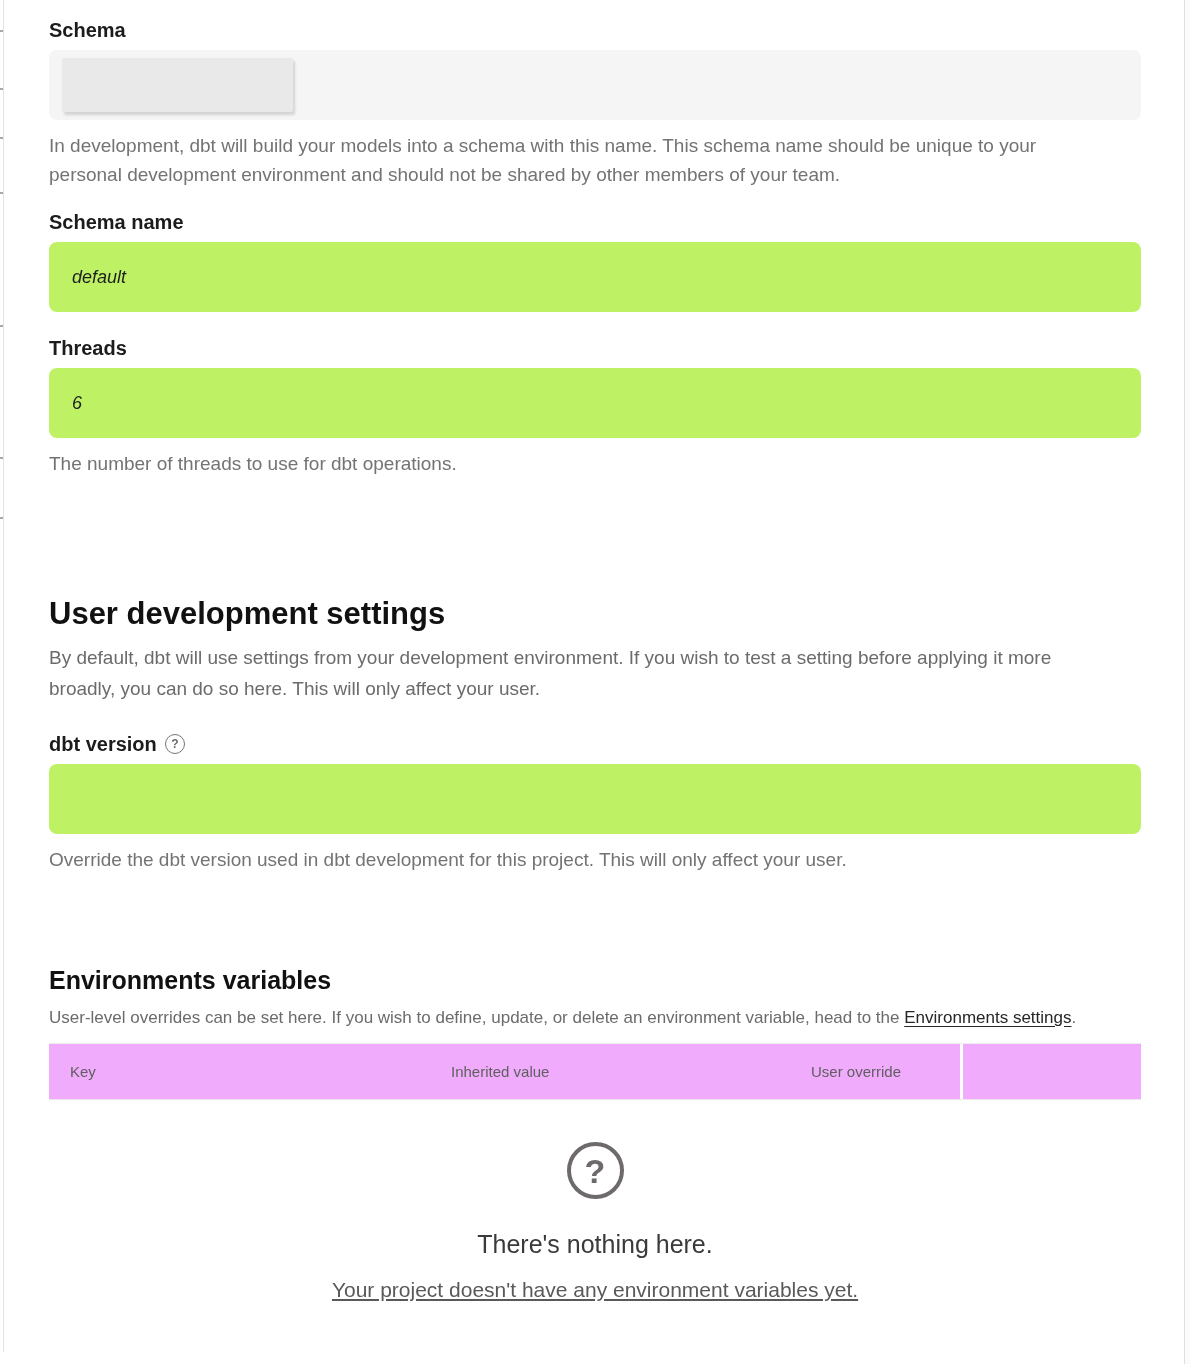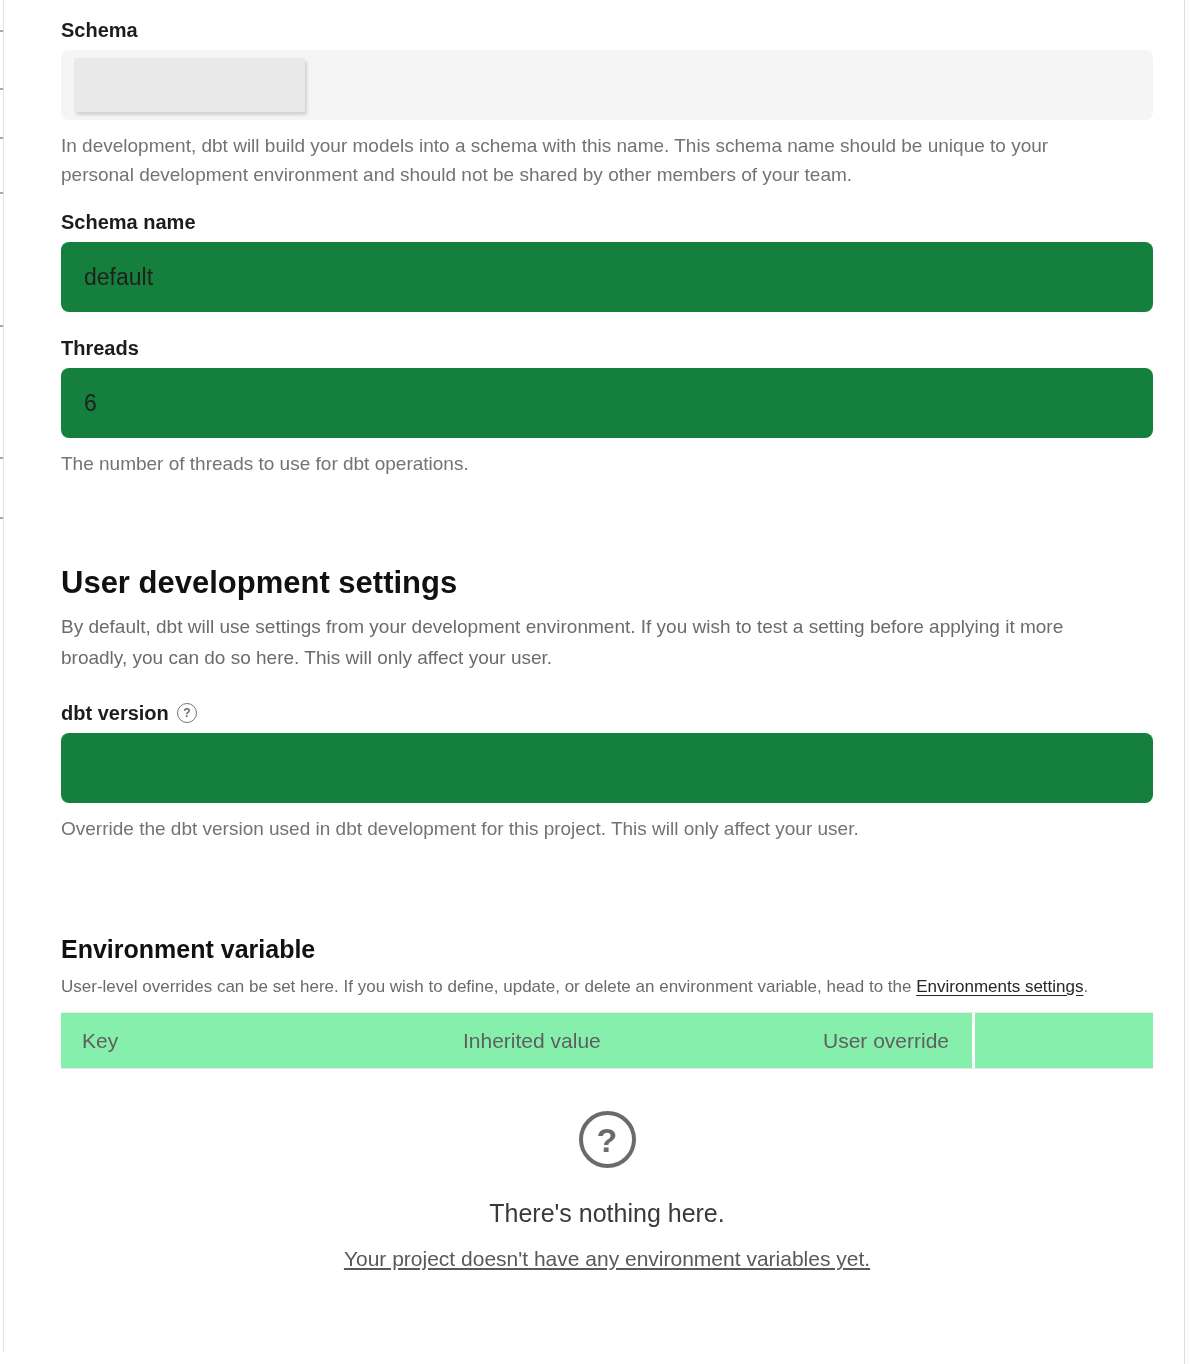--- a/index.html
+++ b/index.html
@@ -12,67 +12,67 @@
     overflow: hidden;
   }
 
   
   .left-rail { position: absolute; left: 3px; top: 0; width: 1px; height: 1352px; background: #e3e3e3; }
   .left-tick { position: absolute; left: 0; width: 3px; height: 2px; background: #a8a8a8; }
 
   
   .scroll-track { position: absolute; right: 0; top: 0; width: 6px; height: 100%; background: #fbfbfb; border-left: 1px solid #dedede; }
 
-  .content { position: absolute; left: 61px; top: 0; width: 1092px; padding-top: 18px; }
+  .content { position: absolute; left: 49px; top: 0; width: 1092px; padding-top: 18px; }
 
   .field-label {
     font-size: 20px; font-weight: 700; color: #1c1c1e;
     line-height: 24px; display: flex; align-items: center; gap: 8px;
   }
   .text-input {
     display: block; width: 1092px; height: 70px; margin-top: 8px;
-    background: #15803d; border: none; border-radius: 8px;
+    background: #bef264; border: none; border-radius: 8px;
     padding: 0 23px; font-family: "Liberation Sans", sans-serif;
-    font-size: 23px; color: #1f1f1f; outline: none;
+    font-size: 18px; color: #1f1f1f; outline: none; font-style: italic;
   }
   .input-shell {
     width: 1092px; height: 70px; margin-top: 8px;
     background: #f5f5f5; border-radius: 8px; position: relative;
   }
   .skeleton-box {
     position: absolute; left: 13px; top: 8px; width: 231px; height: 54px;
     background: #e9e9e9; border-radius: 2px;
     box-shadow: 2px 3px 3px rgba(0,0,0,0.14);
   }
   .help-text {
     margin-top: 11px; font-size: 19px; line-height: 29px; color: #737373;
     max-width: 1060px;
   }
 
-  .h1 { margin-top: 85px; font-size: 31px; font-weight: 700; color: #111; line-height: 40px; }
+  .h1 { margin-top: 116px; font-size: 31px; font-weight: 700; color: #111; line-height: 40px; }
   .section-desc { margin-top: 8px; font-size: 19px; line-height: 31px; color: #6b6b6b; max-width: 1070px; }
 
   .dbt-version-row { margin-top: 28px; }
   .q-circle-sm {
     display: inline-flex; align-items: center; justify-content: center;
     width: 20px; height: 20px; border: 1.6px solid #767676; border-radius: 50%;
     font-size: 12px; font-weight: 700; color: #6b6b6b; line-height: 1;
   }
 
   .h2 { margin-top: 89px; font-size: 25px; font-weight: 700; color: #111; line-height: 34px; }
   .env-desc { margin-top: 6px; font-size: 17px; line-height: 30px; color: #6b6b6b; max-width: 1090px; }
   .env-desc a { color: #262626; text-decoration: underline; text-underline-offset: 3px; cursor: pointer; }
 
   .table-header {
     margin-top: 10px; height: 57px; width: 1092px;
     display: flex; align-items: stretch;
     border-top: 1px solid #ececec; border-bottom: 1px solid #e9e9e9;
   }
-  .th { background: #86efac; display: flex; align-items: center; padding-left: 21px;
-        font-size: 21px; color: #5f5f5f; }
+  .th { background: #f0abfc; display: flex; align-items: center; padding-left: 21px;
+        font-size: 15px; color: #5f5f5f; }
   .th-key { width: 381px; }
   .th-inherited { width: 360px; }
   .th-override { width: 170px; }
   .th-gap { width: 3px; background: #ffffff; }
   .th-actions { flex: 1; }
 
   .empty-state { margin-top: 42px; display: flex; flex-direction: column; align-items: center; }
   .q-circle-lg {
     width: 57px; height: 57px; border: 4.5px solid #6e6a6a; border-radius: 50%;
     display: flex; align-items: center; justify-content: center;
@@ -112,21 +112,21 @@
   <div class="h1">User development settings</div>
   <div class="section-desc">By default, dbt will use settings from your development environment. If you wish to test a setting before applying it more broadly, you can do so here. This will only affect your user.</div>
 
   <div class="field-label dbt-version-row">
     <span>dbt version</span>
     <span class="q-circle-sm">?</span>
   </div>
   <input class="text-input" type="text" value="" style="">
   <div class="help-text">Override the dbt version used in dbt development for this project. This will only affect your user.</div>
 
-  <div class="h2">Environment variable</div>
+  <div class="h2">Environments variables</div>
   <div class="env-desc">
     <span>User-level overrides can be set here. If you wish to define, update, or delete an environment variable, head to the </span><a>Environments settings</a><span>.</span>
   </div>
 
   <div class="table-header">
     <div class="th th-key">Key</div>
     <div class="th th-inherited">Inherited value</div>
     <div class="th th-override">User override</div>
     <div class="th-gap"></div>
     <div class="th th-actions"></div>

